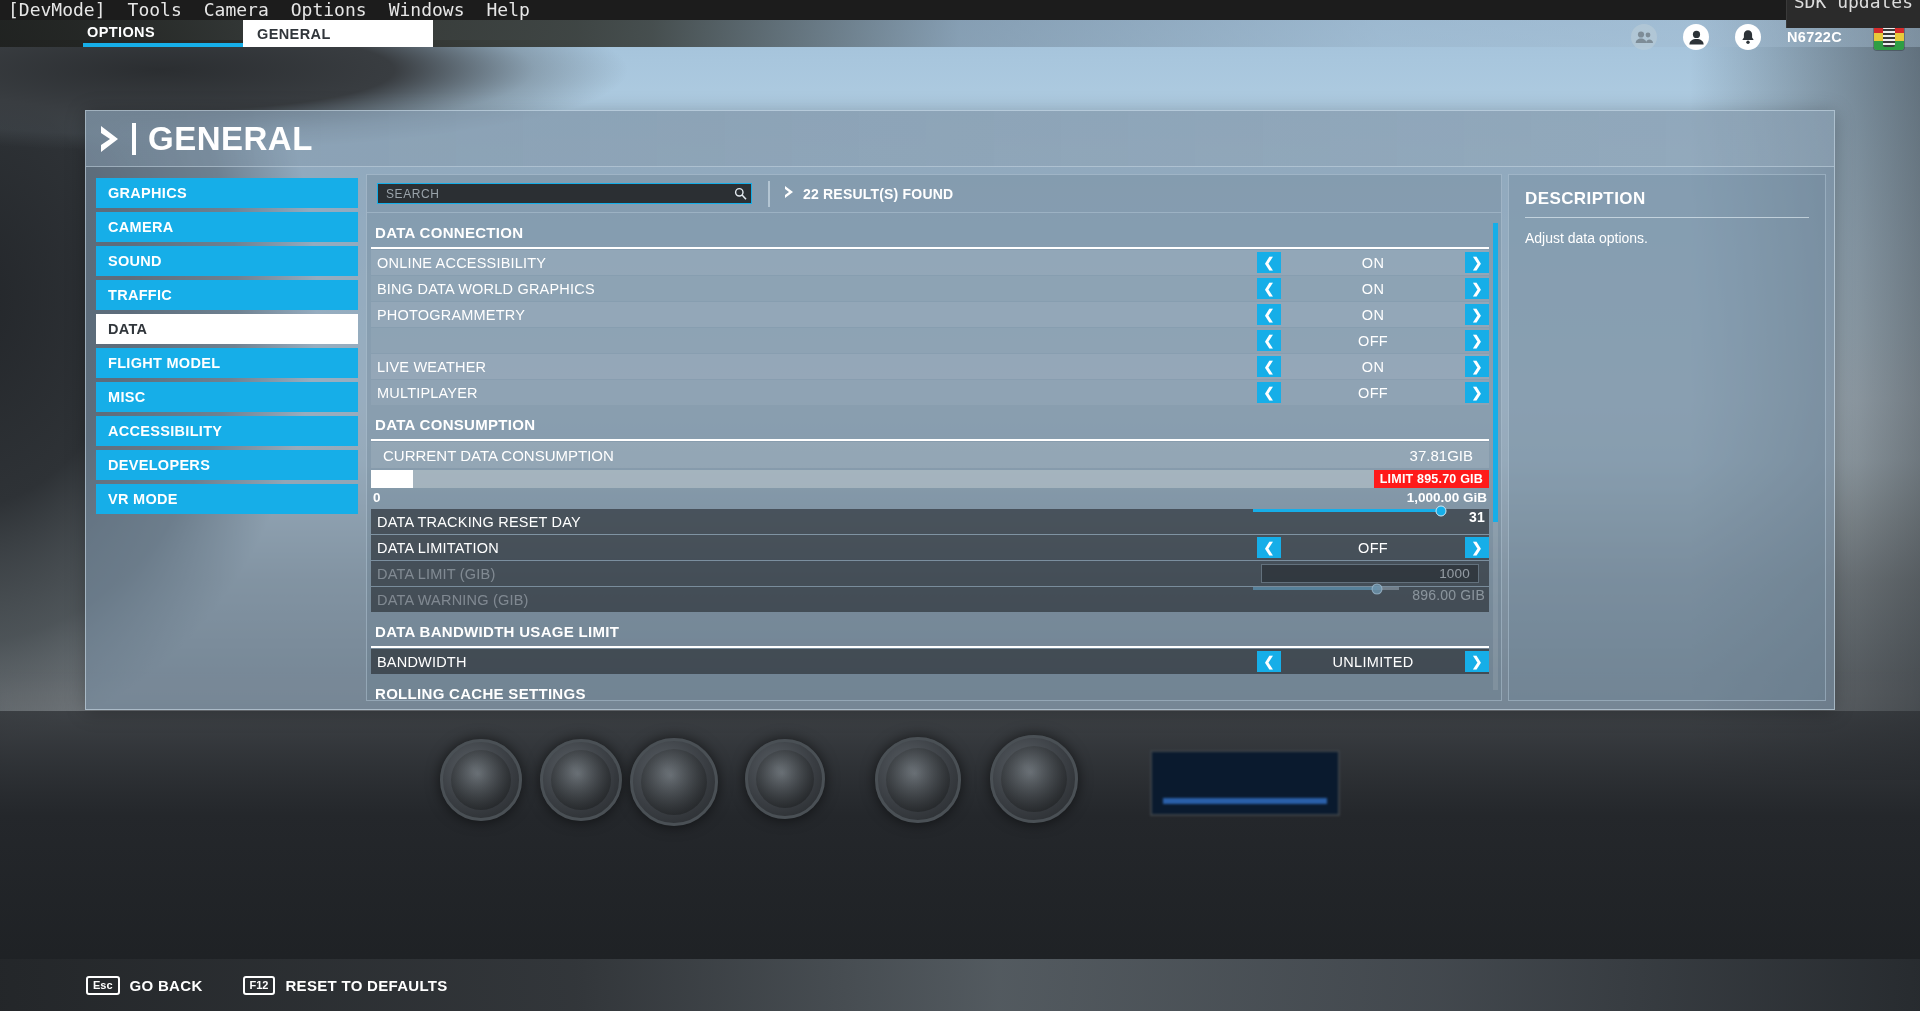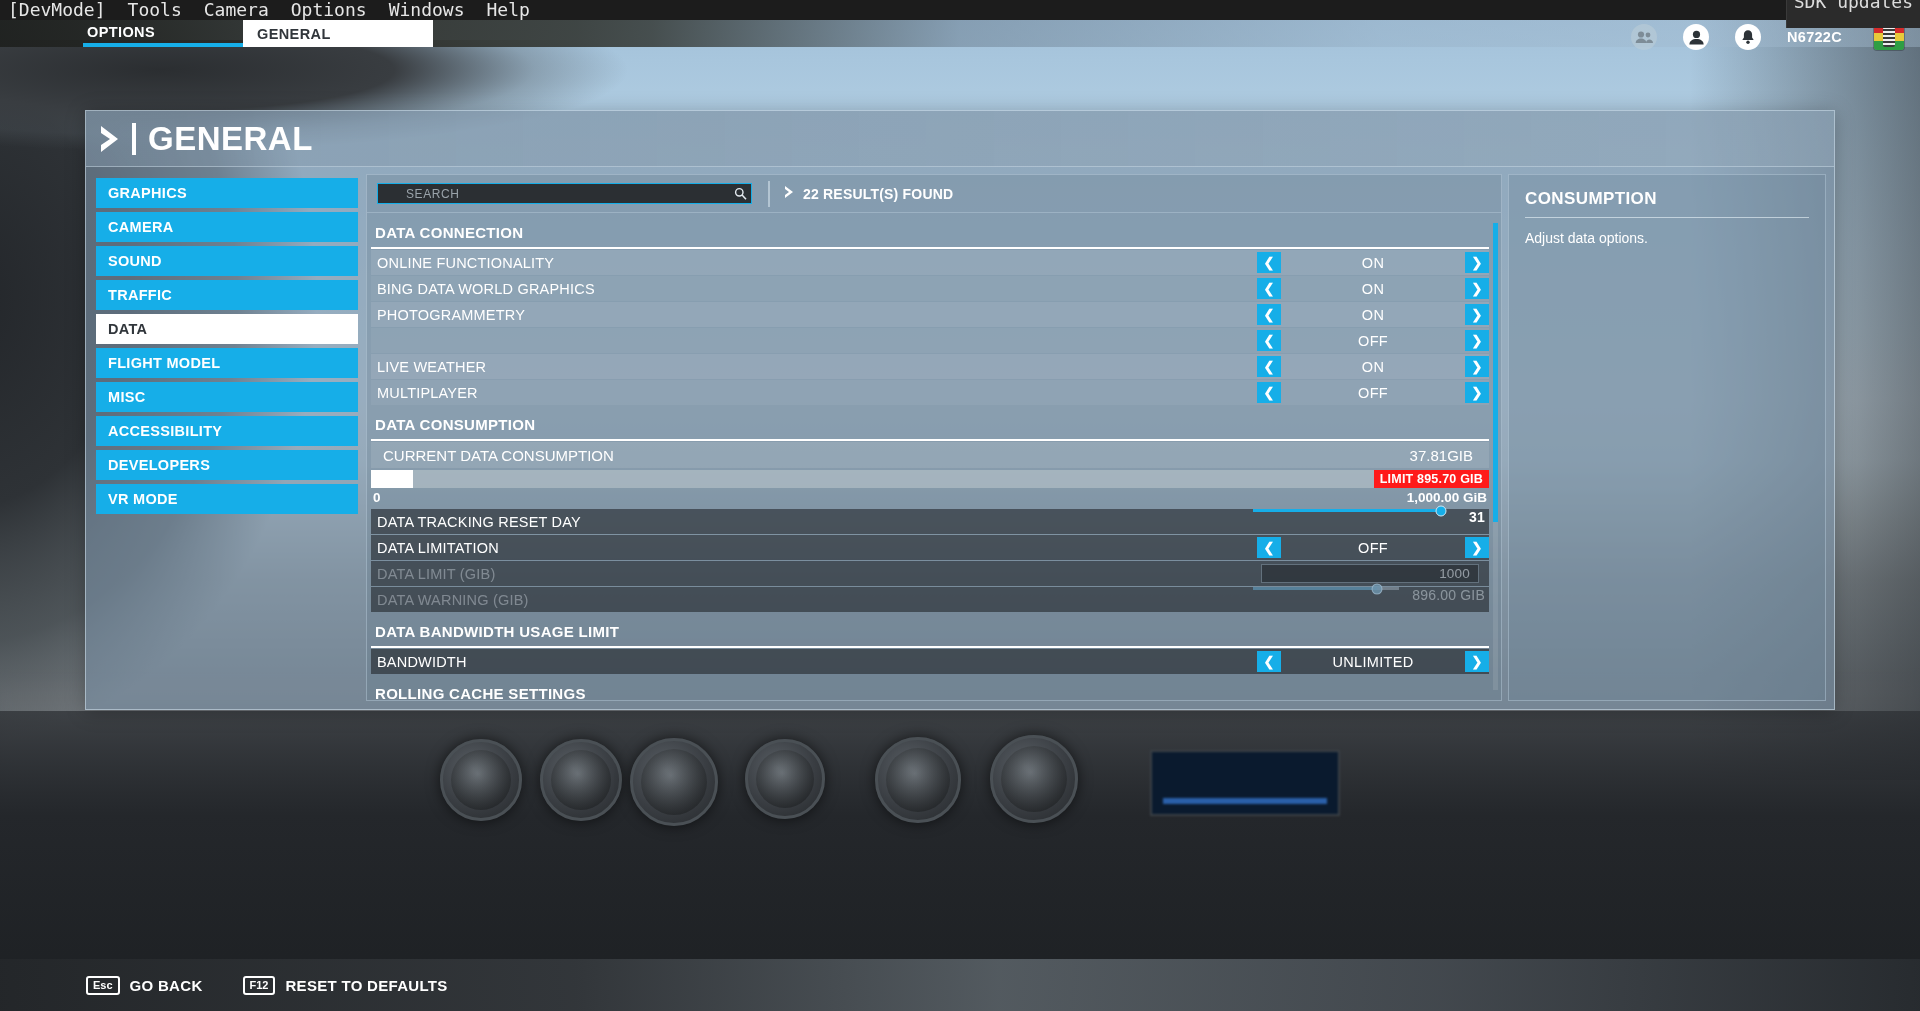--- a/index.html
+++ b/index.html
@@ -196,21 +196,21 @@
   }
   #searchbox {
     width: 375px; height: 21px; position: relative;
     background: #2b2f33;
     border: 1px solid #16aee8;
     display: flex; align-items: center;
   }
   #searchbox input {
     flex: 1; height: 100%; background: transparent; border: none; outline: none;
     color: #fca5a5; font-size: 12px; letter-spacing: 0.6px;
-    padding-left: 8px; font-family: "Liberation Sans", sans-serif; margin-left: 20px;
+    padding-left: 8px; font-family: "Liberation Sans", sans-serif;
   }
   #searchbox input::placeholder { color: #9aa3aa; }
   #searchbox .mag { width: 22px; display:flex; align-items:center; justify-content:center; }
   #resultrow {
     display: flex; align-items: center; gap: 8px;
     margin-left: 16px; flex: 1;
     border-left: 2px solid rgba(225,238,246,0.5);
     padding-left: 14px; height: 26px;
   }
   #resultrow .txt { color: #ffffff; font-size: 14px; font-weight: bold; letter-spacing:0.2px; }
@@ -458,21 +458,21 @@
           </span>
           <span class="txt">22 RESULT(S) FOUND</span>
         </div>
       </div>
 
       <div id="list">
 
         <div class="sec-head">DATA CONNECTION</div>
 
         <div class="row">
-          <span class="label">ONLINE FUNCTIONALITY</span>
+          <span class="label">ONLINE ACCESSIBILITY</span>
           <div class="spin">
             <div class="ar">❮</div>
             <div class="val">ON</div>
             <div class="ar">❯</div>
           </div>
         </div>
 
         <div class="row alt">
           <span class="label">BING DATA WORLD GRAPHICS</span>
           <div class="spin">
@@ -585,21 +585,21 @@
 
       </div>
 
       <div id="scrollbar">
         <div id="scrollthumb"></div>
       </div>
 
     </div>
 
     <div id="desc">
-      <h2>CONSUMPTION</h2>
+      <h2>DESCRIPTION</h2>
       <p>Adjust data options.</p>
     </div>
 
   </div>
 </div>
 
 <div id="footer">
   <div class="hint">
     <span class="key">Esc</span>
     <span class="ht">GO BACK</span>

